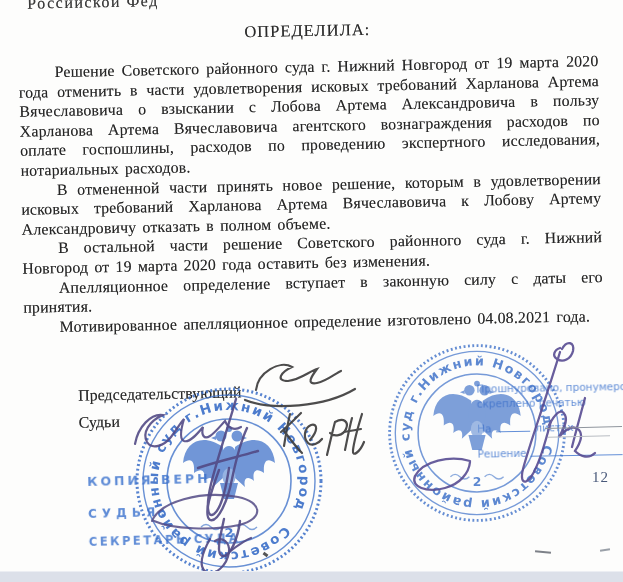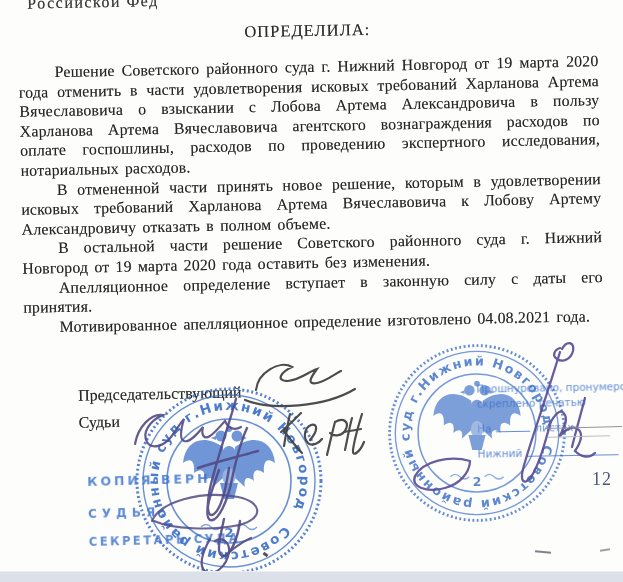--- a/index.html
+++ b/index.html
@@ -23,21 +23,21 @@
   .copy-stamp .l2{font-size:12px;letter-spacing:5px;margin-bottom:14px;}
   .copy-stamp .l3{font-size:11.5px;letter-spacing:2.5px;}
   .bind-stamp{position:absolute;left:477px;top:381px;width:190px;transform:rotate(-1deg);
         font-family:"DejaVu Sans",sans-serif;color:#4d7fd2;font-size:10.5px;opacity:.88;
         filter:blur(.25px);white-space:nowrap;}
   .bind-stamp .row{margin:0 0 3px 0;}
   .bind-stamp .gap{margin-top:13px;}
   .blank{display:inline-block;border-bottom:1px solid #4d7fd2;height:9px;vertical-align:baseline;}
   .blank.w34{width:34px;margin:0 5px;}
   .blank.w92{width:92px;margin-left:4px;}
-  .page-num{position:absolute;left:592px;top:469px;font-size:18px;color:#49597a;
+  .page-num{position:absolute;left:592px;top:469px;font-size:15px;color:#49597a;
         letter-spacing:1px;}
   .pencil{position:absolute;height:1px;background:#8f959d;transform:rotate(-1.5deg);}
   .pencil.p1{left:545px;top:427px;width:77px;}
   .pencil.p2{left:548px;top:436px;width:62px;background:#b8bcc2;}
   .speck{position:absolute;background:#555;}
   .sp1{left:263px;top:553px;width:5px;height:3px;transform:rotate(35deg);}
   .sp2{left:535px;top:551px;width:16px;height:2px;background:#7d8188;transform:rotate(6deg);}
   .sp3{left:600px;top:549px;width:10px;height:2px;background:#9aa0a8;transform:rotate(-8deg);}
   .seal{position:absolute;filter:blur(.4px);}
   .seal.left{left:129px;top:381px;opacity:.9;}
@@ -99,21 +99,21 @@
   <div class="copy-stamp">
     <div class="l1">КОПИЯ ВЕРН</div>
     <div class="l2">СУДЬЯ:</div>
     <div class="l3">СЕКРЕТАРЬ СУДА</div>
   </div>
 
   <div class="bind-stamp">
     <div class="row">Прошнуровано, пронумеровано</div>
     <div class="row">скреплено печатью</div>
     <div class="row gap"><span>На</span><span class="blank w34"></span><span>листах</span></div>
-    <div class="row gap"><span>Нижний</span><span class="blank w92"></span></div>
+    <div class="row gap"><span>Решение</span><span class="blank w92"></span></div>
   </div>
 
   <svg class="seal left" width="200" height="200" viewBox="-100 -100 200 200">
     <use href="#seal-body"></use>
     <g transform="rotate(129)">
         <use href="#seal-text"></use>
       </g>
   </svg>
   <svg class="seal right" width="190" height="190" viewBox="-100 -100 200 200">
     <use href="#seal-body"></use>

